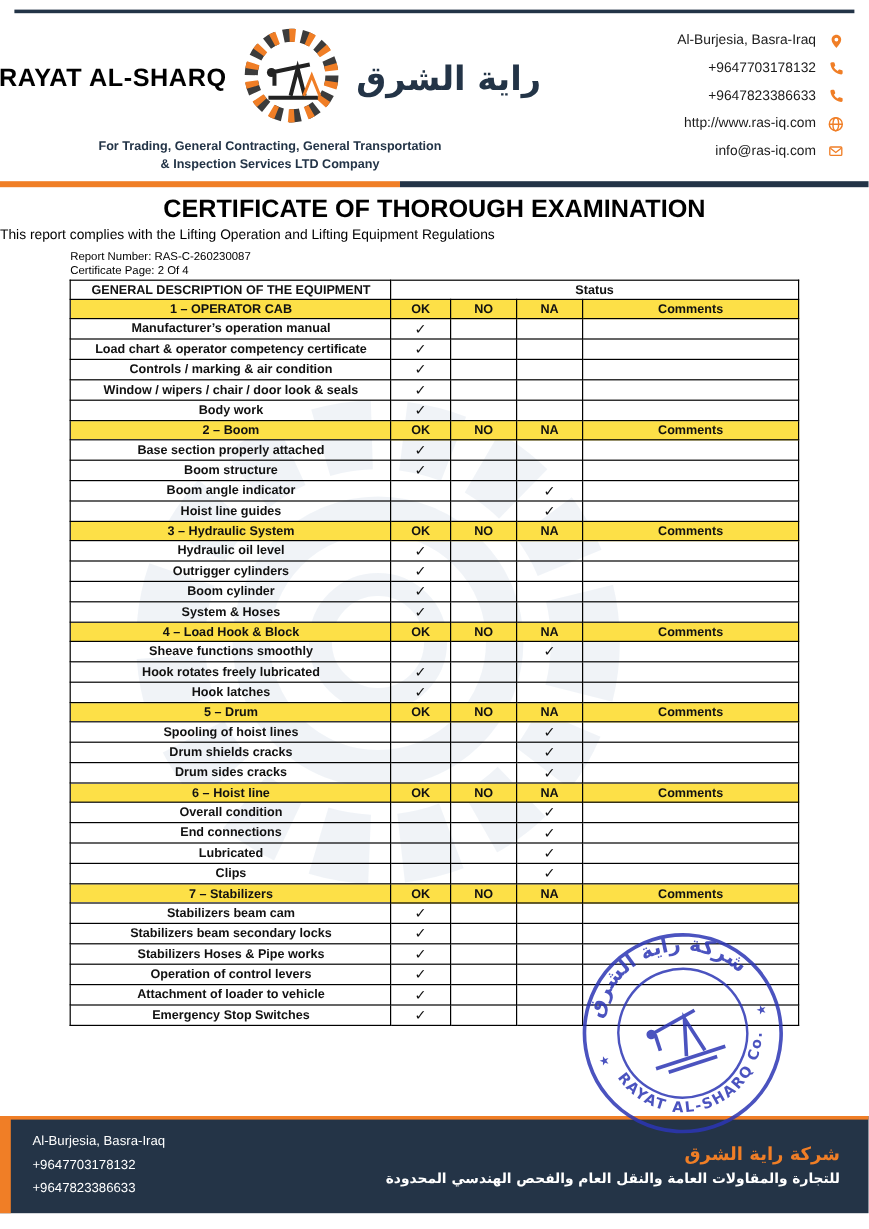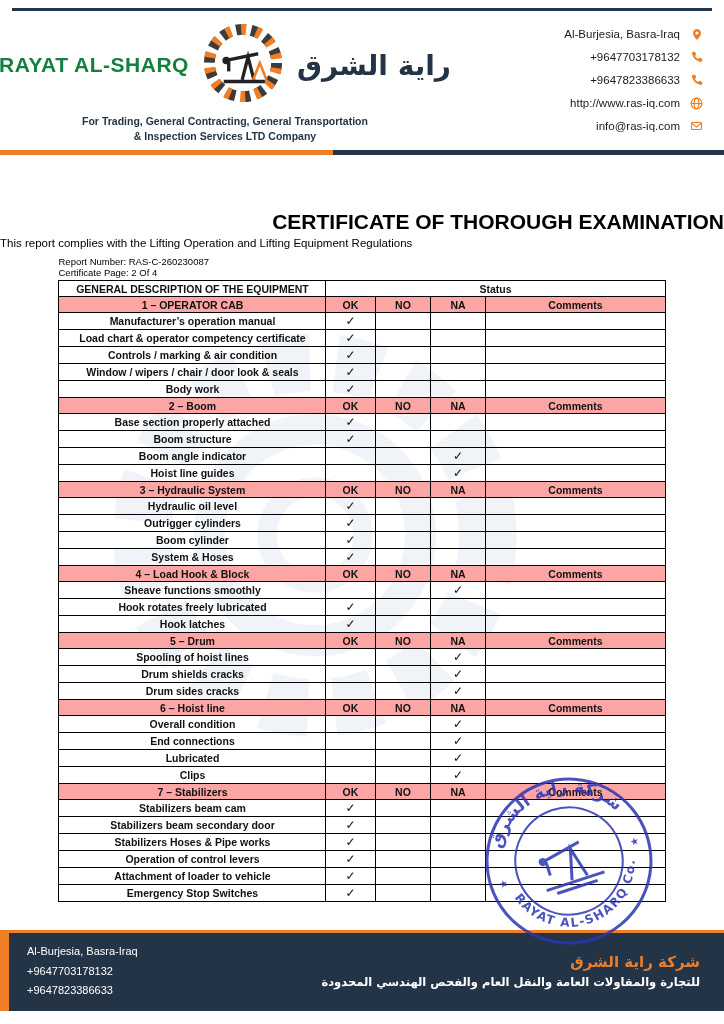--- a/index.html
+++ b/index.html
@@ -5,43 +5,43 @@
   * { margin:0; padding:0; box-sizing:border-box; }
   html,body { background:#fff; }
   body { width:724px; height:1024px; font-family:"Liberation Sans",sans-serif; color:#111; }
   .page { position:relative; width:724px; height:1024px; background:#fff; overflow:hidden; display:flex; flex-direction:column; }
 
   .topbar { height:3px; background:#233447; margin:8px 12px 0 12px; }
 
   .header { position:relative; z-index:2; display:flex; justify-content:space-between; padding:10px 20px 4px 30px; }
   .logo-block { text-align:center; width:390px; }
   .logo-row { display:flex; align-items:center; justify-content:center; gap:12px; }
-  .company-en { font-size:21px; font-weight:bold; color:#15803d; letter-spacing:.5px; white-space:nowrap; }
+  .company-en { font-size:21px; font-weight:bold; color:#000000; letter-spacing:.5px; white-space:nowrap; }
   .company-ar { font-size:28px; font-weight:bold; color:#233447; font-family:"DejaVu Sans",sans-serif; white-space:nowrap; }
   .tagline { color:#233447; font-weight:bold; font-size:10.5px; margin-top:5px; line-height:1.4; }
 
   .contacts { display:flex; flex-direction:column; gap:9px; align-items:flex-end; padding-top:6px; }
   .contact { display:flex; align-items:center; gap:9px; font-size:11.5px; color:#1a1a1a; }
   .contact .icon { width:15px; height:14px; display:flex; align-items:center; justify-content:center; }
   .contact .icon svg { display:block; }
 
   .divider { height:5px; margin:3px 0 7px 0; background:linear-gradient(to right,#F07E26 0 46%,#233447 46% 100%); }
 
-  .title { position:relative; z-index:2; text-align:right; font-size:21px; font-weight:bold; color:#000;margin-top:48px; }
+  .title { position:relative; z-index:2; text-align:center; font-size:21px; font-weight:bold; color:#000; }
   .subtitle { position:relative; z-index:2; font-size:11.5px; margin-top:3px; color:#000; }
 
   .report-row { position:relative; z-index:2; width:607px; margin:7px auto 2px auto; display:flex; justify-content:space-between; font-size:9.5px; color:#000; padding-right:34px;flex-direction:column; }
 
   table { position:relative; z-index:1; border-collapse:collapse; margin:0 auto; width:607px; table-layout:fixed; background:transparent; }
   td { border:1px solid #000; font-size:10.5px; height:16px; padding:1px 3px; vertical-align:middle; }
   td.desc { text-align:center; font-weight:bold; padding-left:4px; overflow:hidden; white-space:nowrap; }
   td.center { text-align:center; font-weight:bold; }
   td.check { font-size:12px; font-weight:normal; }
   thead td { font-weight:bold; }
-  tr.section-row td { background:#fca5a5; color:#111; }
+  tr.section-row td { background:#fde047; color:#111; }
 
   .watermark { position:absolute; z-index:0; left:75px; top:295px; opacity:.5; pointer-events:none; }
 
   .stamp { position:absolute; z-index:3; left:483px; top:775px; width:172px; height:172px; transform:rotate(-18deg); opacity:.85; pointer-events:none; }
 
   .footer { position:relative; z-index:2; margin-top:auto; margin-bottom:13px; background:#243447; border-left:9px solid #F07E26; border-top:3px solid #F07E26; display:flex; justify-content:space-between; align-items:center; padding:9px 24px 11px 18px; }
   .footer-left { color:#fff; font-size:11px; line-height:1.75; }
   .footer-right { text-align:right; direction:rtl; font-family:"DejaVu Sans",sans-serif; }
   .footer-company { color:#F07E26; font-weight:bold; font-size:15px; margin-bottom:4px; }
   .footer-desc { color:#fff; font-size:11.5px; font-weight:bold; }
@@ -377,21 +377,21 @@
           <td class="center">Comments</td>
         </tr>
         <tr>
           <td class="desc">Stabilizers beam cam</td>
           <td class="center check">✓</td>
           <td class="center check"></td>
           <td class="center check"></td>
           <td class="center check"></td>
         </tr>
         <tr>
-          <td class="desc">Stabilizers beam secondary door</td>
+          <td class="desc">Stabilizers beam secondary locks</td>
           <td class="center check">✓</td>
           <td class="center check"></td>
           <td class="center check"></td>
           <td class="center check"></td>
         </tr>
         <tr>
           <td class="desc">Stabilizers Hoses &amp; Pipe works</td>
           <td class="center check">✓</td>
           <td class="center check"></td>
           <td class="center check"></td>

